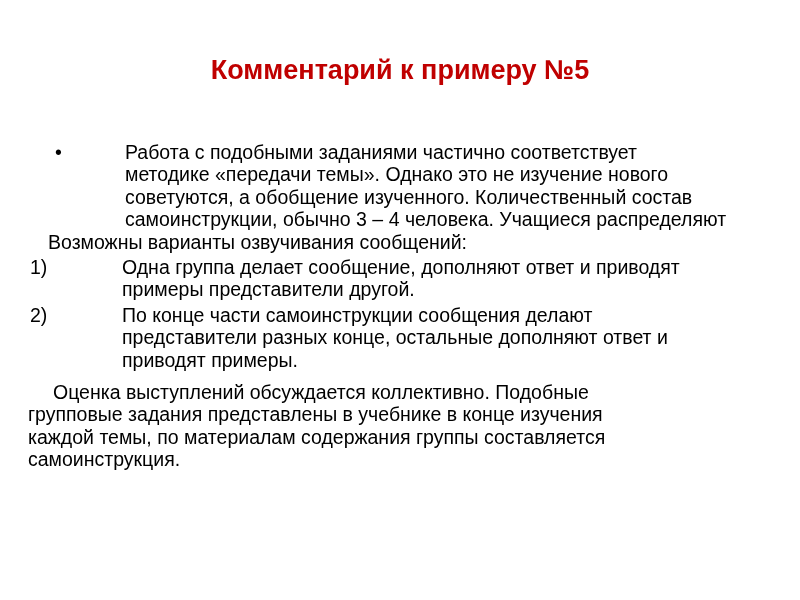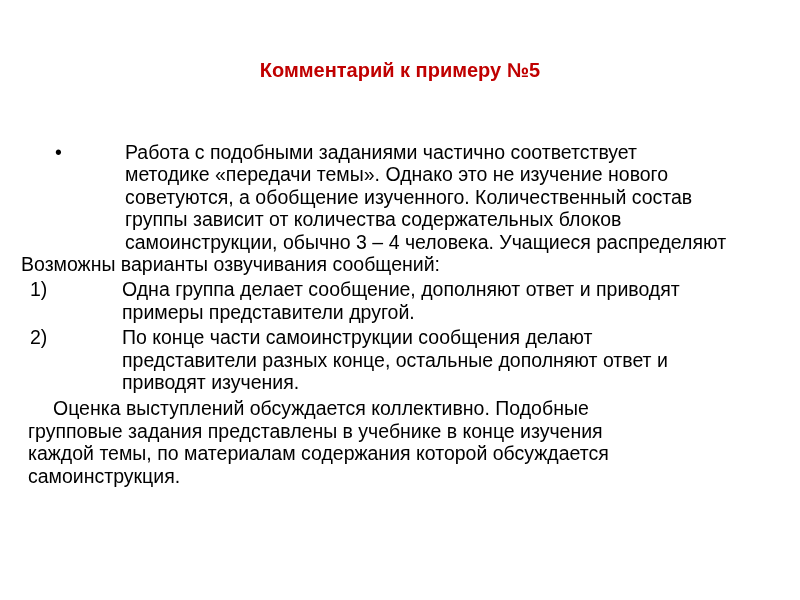--- a/index.html
+++ b/index.html
@@ -13,82 +13,81 @@
     width: 800px; height: 600px;
     background: #ffffff;
     overflow: hidden;
     color: #000000;
   }
   .title {
     position: absolute;
     top: 54px; left: 0; right: 0;
     margin: 0;
     text-align: center;
-    font-size: 20px;
+    font-size: 27px;
     line-height: 33px;
     font-weight: 700;
     color: #c00000;
   }
   .body {
     position: absolute;
     top: 141px; left: 0;
     width: 800px;
     font-size: 19.5px;
     line-height: 22.4px;
   }
   .line { white-space: nowrap; }
   .bullet-para { display: flex; padding-left: 55px; }
   .bullet { flex: 0 0 23px; }
-  .intro { padding-left: 21px; }
+  .intro { padding-left: 48px; }
   .num-item { display: flex; padding-left: 30px; margin-top: 3px; }
   .num { flex: 0 0 45px; }
   .para-lines { flex: 1 1 auto; min-width: 0; margin-left: 47px; }
-  .closing { padding-left: 28px; margin-top: 4px; }
+  .closing { padding-left: 28px; margin-top: 10px; }
   .closing .first { padding-left: 25px; }
 </style>
 </head>
 <body>
 
 <div class="slide">
 
   <h1 class="title">Комментарий к примеру №5</h1>
 
   <div class="body">
 
     <div class="bullet-para">
       <span class="bullet">•</span>
       <div class="para-lines">
         <div class="line">Работа с подобными заданиями частично соответствует</div>
         <div class="line">методике «передачи темы». Однако это не изучение нового</div>
         <div class="line">советуются, а обобщение изученного. Количественный состав</div>
-        <div class="line">группы зависит от количества содержательных блоков</div>
         <div class="line">самоинструкции, обычно 3 – 4 человека. Учащиеся распределяют</div>
       </div>
     </div>
 
     <div class="intro line">Возможны варианты озвучивания сообщений:</div>
 
     <div class="num-item">
       <span class="num">1)</span>
       <div class="para-lines">
         <div class="line">Одна группа делает сообщение, дополняют ответ и приводят</div>
         <div class="line">примеры представители другой.</div>
       </div>
     </div>
 
     <div class="num-item">
       <span class="num">2)</span>
       <div class="para-lines">
         <div class="line">По конце части самоинструкции сообщения делают</div>
         <div class="line">представители разных конце, остальные дополняют ответ и</div>
-        <div class="line">приводят изучения.</div>
+        <div class="line">приводят примеры.</div>
       </div>
     </div>
 
     <div class="closing">
       <div class="line first">Оценка выступлений обсуждается коллективно. Подобные</div>
       <div class="line">групповые задания представлены в учебнике в конце изучения</div>
-      <div class="line">каждой темы, по материалам содержания которой обсуждается</div>
+      <div class="line">каждой темы, по материалам содержания группы составляется</div>
       <div class="line">самоинструкция.</div>
     </div>
 
   </div>
 </div>
 
 </body></html>

